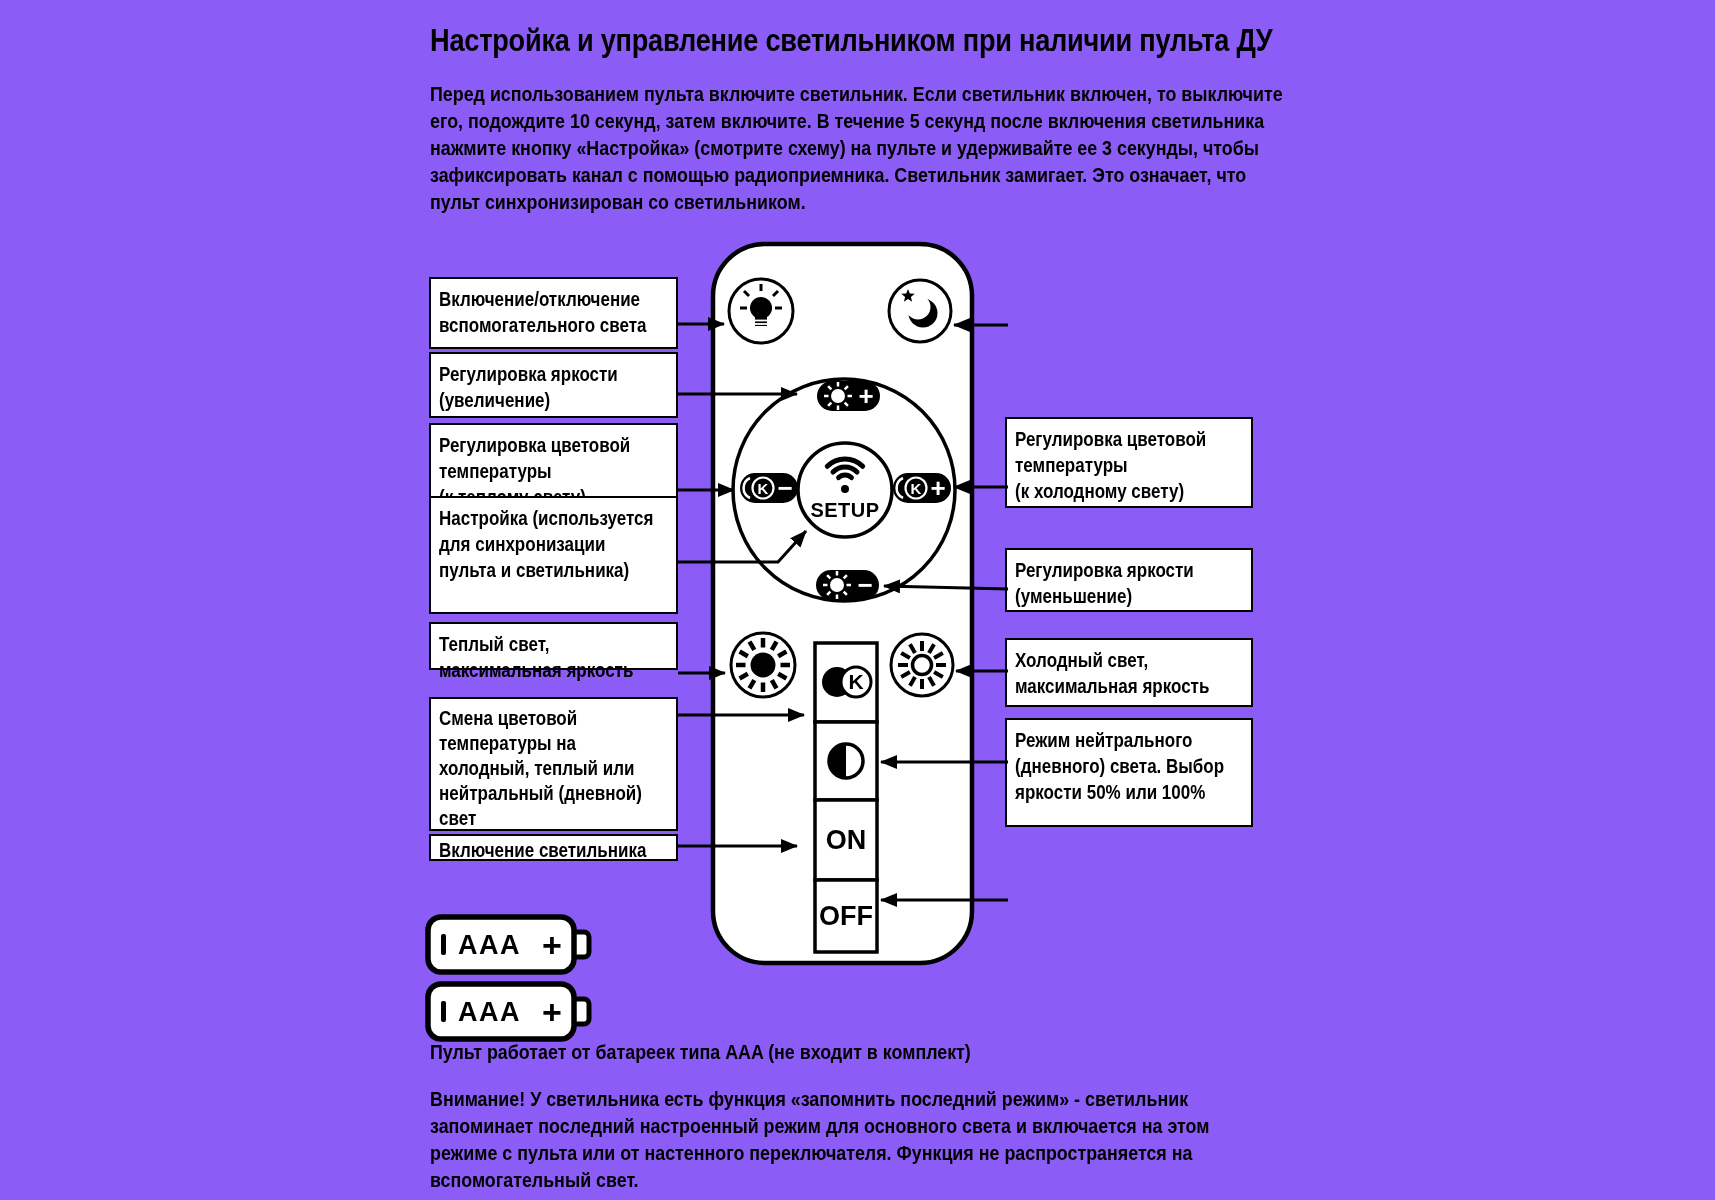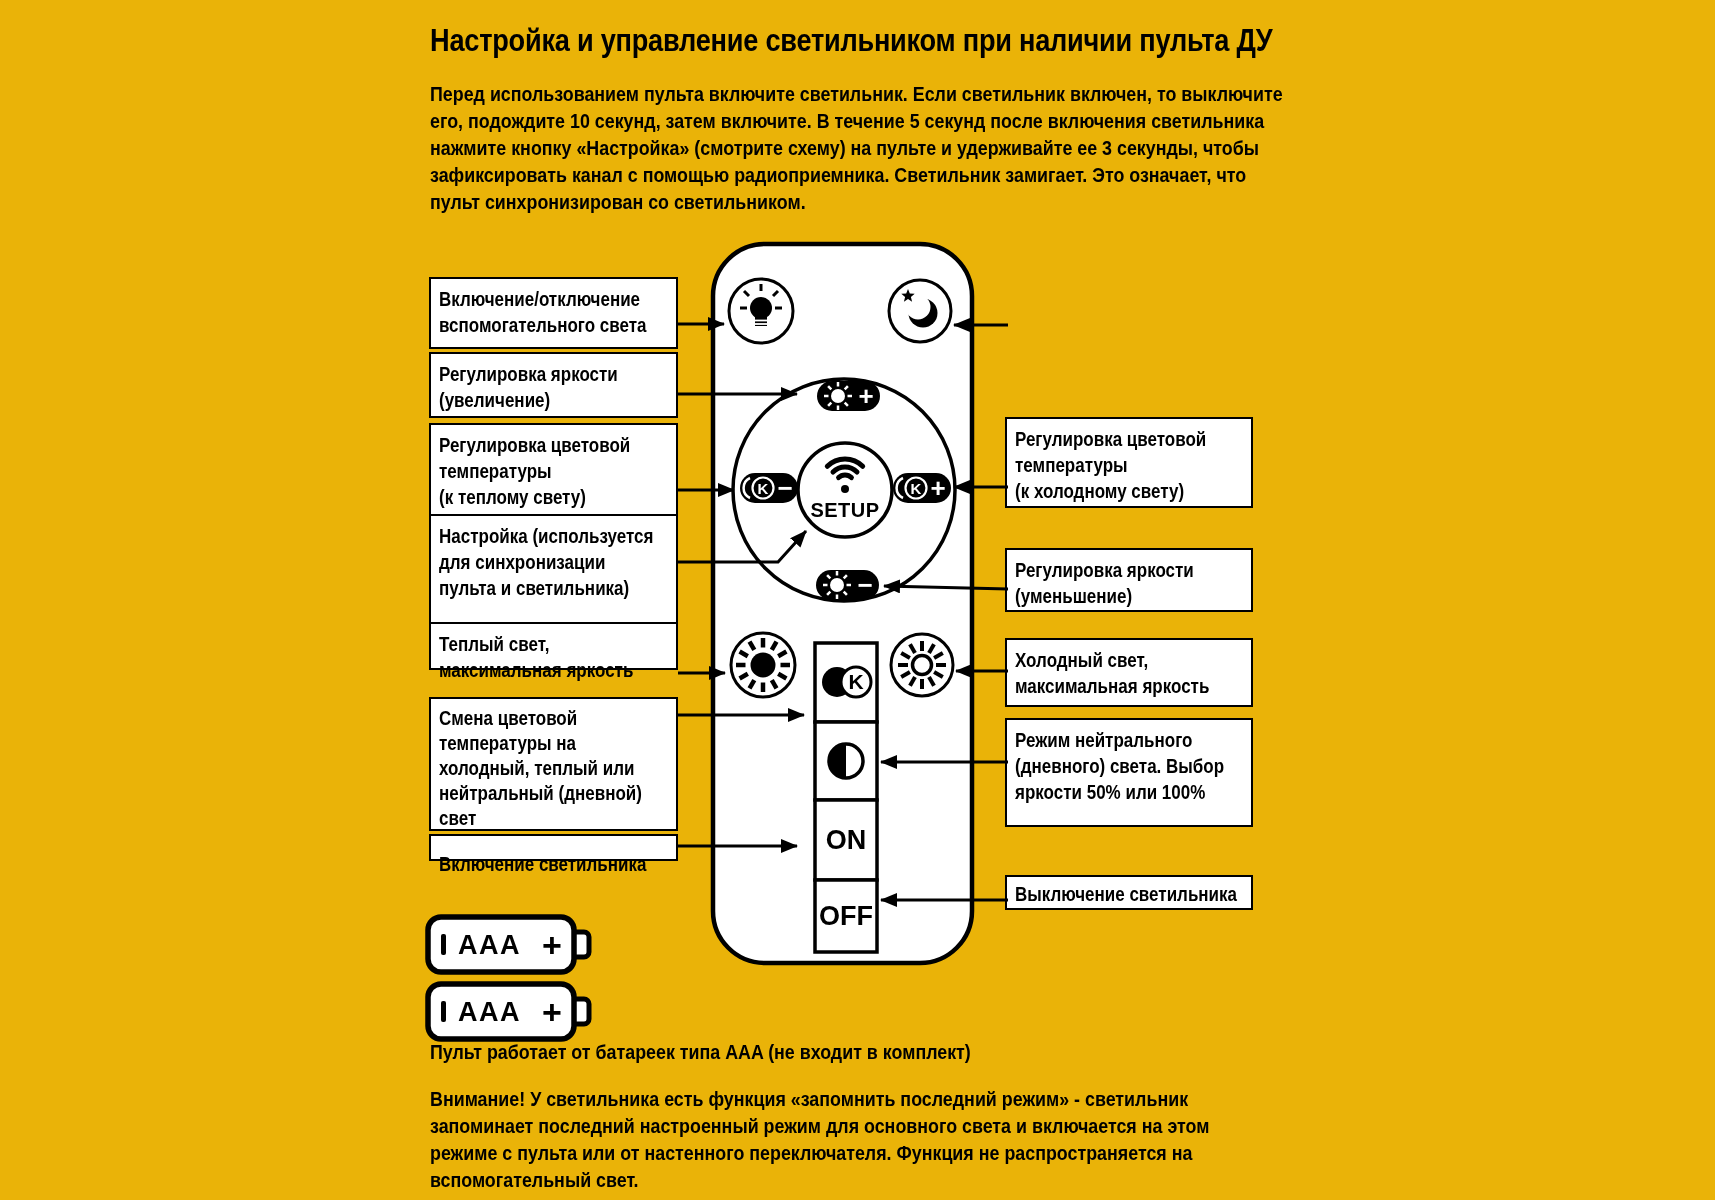--- a/index.html
+++ b/index.html
@@ -1,35 +1,35 @@
 <!DOCTYPE html>
 <html><head>
 <meta charset="utf-8">
 <style>
   html,body{margin:0;padding:0;background:#fff}
-  .stage{position:relative;width:1715px;height:1200px;background:#eab308;
+  .stage{position:relative;width:1715px;height:1200px;background:#8b5cf6;
          font-family:"Liberation Sans",sans-serif;color:#000;overflow:hidden}
   .txt{font-weight:bold;transform:scaleX(.85);transform-origin:0 0;white-space:pre-line}
   .title{position:absolute;left:430px;top:22px;font-size:32px;letter-spacing:-.3px;white-space:nowrap}
   .intro{position:absolute;left:430px;top:80px;width:1100px;font-size:21px;line-height:27px}
   .note{position:absolute;left:430px;width:1100px;font-size:21px;line-height:27px}
   .note1{top:1038px}
   .note2{top:1085px}
   .lbox{position:absolute;border:2.5px solid #000;box-sizing:border-box;padding:7px 8px 0;background:#fff}
   .lbox .txt{font-size:20px;line-height:26px;width:300px}
   .bl{left:429px;width:249px}
   .br{left:1005px;width:248px}
   .bl1{top:277px;height:72px}
   .bl2{top:352px;height:66px}
   .bl3{top:423px;height:94px}
-  .bl4{top:514px;height:118px}
+  .bl4{top:496px;height:118px}
   .bl5{top:622px;height:48px}
   .bl6{top:697px;height:134px}
   .bl6 .txt{line-height:25px}
-  .bl7{top:834px;height:27px;padding-top:15px}
+  .bl7{top:834px;height:27px;padding-top:1px}
   .br1{top:292px;height:36px;padding-top:4px}
   .br2{top:417px;height:91px}
   .br3{top:548px;height:64px}
   .br4{top:638px;height:69px}
   .br5{top:718px;height:109px}
   .br6{top:875px;height:35px;padding-top:4px}
   svg.layer{position:absolute;left:0;top:0}
   svg text{font-family:"Liberation Sans",sans-serif;font-weight:bold}
   .shape{fill:#fff;stroke:#000}
   .arrow{stroke:#000;stroke-width:3;fill:none}
@@ -89,23 +89,20 @@
 (уменьшение)</div>
     </div>
   <div class="lbox br br4">
     <div class="txt">Холодный свет,
 максимальная яркость</div>
     </div>
   <div class="lbox br br5">
     <div class="txt">Режим нейтрального
 (дневного) света. Выбор
 яркости 50% или 100%</div>
-    </div>
-  <div class="lbox br br6">
-    <div class="txt">Выключение светильника</div>
     </div>
 
   <svg class="layer" width="1715" height="1200" viewBox="0 0 1715 1200">
     <defs>
       <marker id="ah" markerUnits="userSpaceOnUse" markerWidth="18" markerHeight="14" refX="16" refY="7" orient="auto">
         <path d="M0,0 L17,7 L0,14 Z" fill="#000"></path>
       </marker>
     </defs>
 
     <rect class="shape" x="713" y="244" width="259" height="719" rx="52" stroke-width="4.5"></rect>

